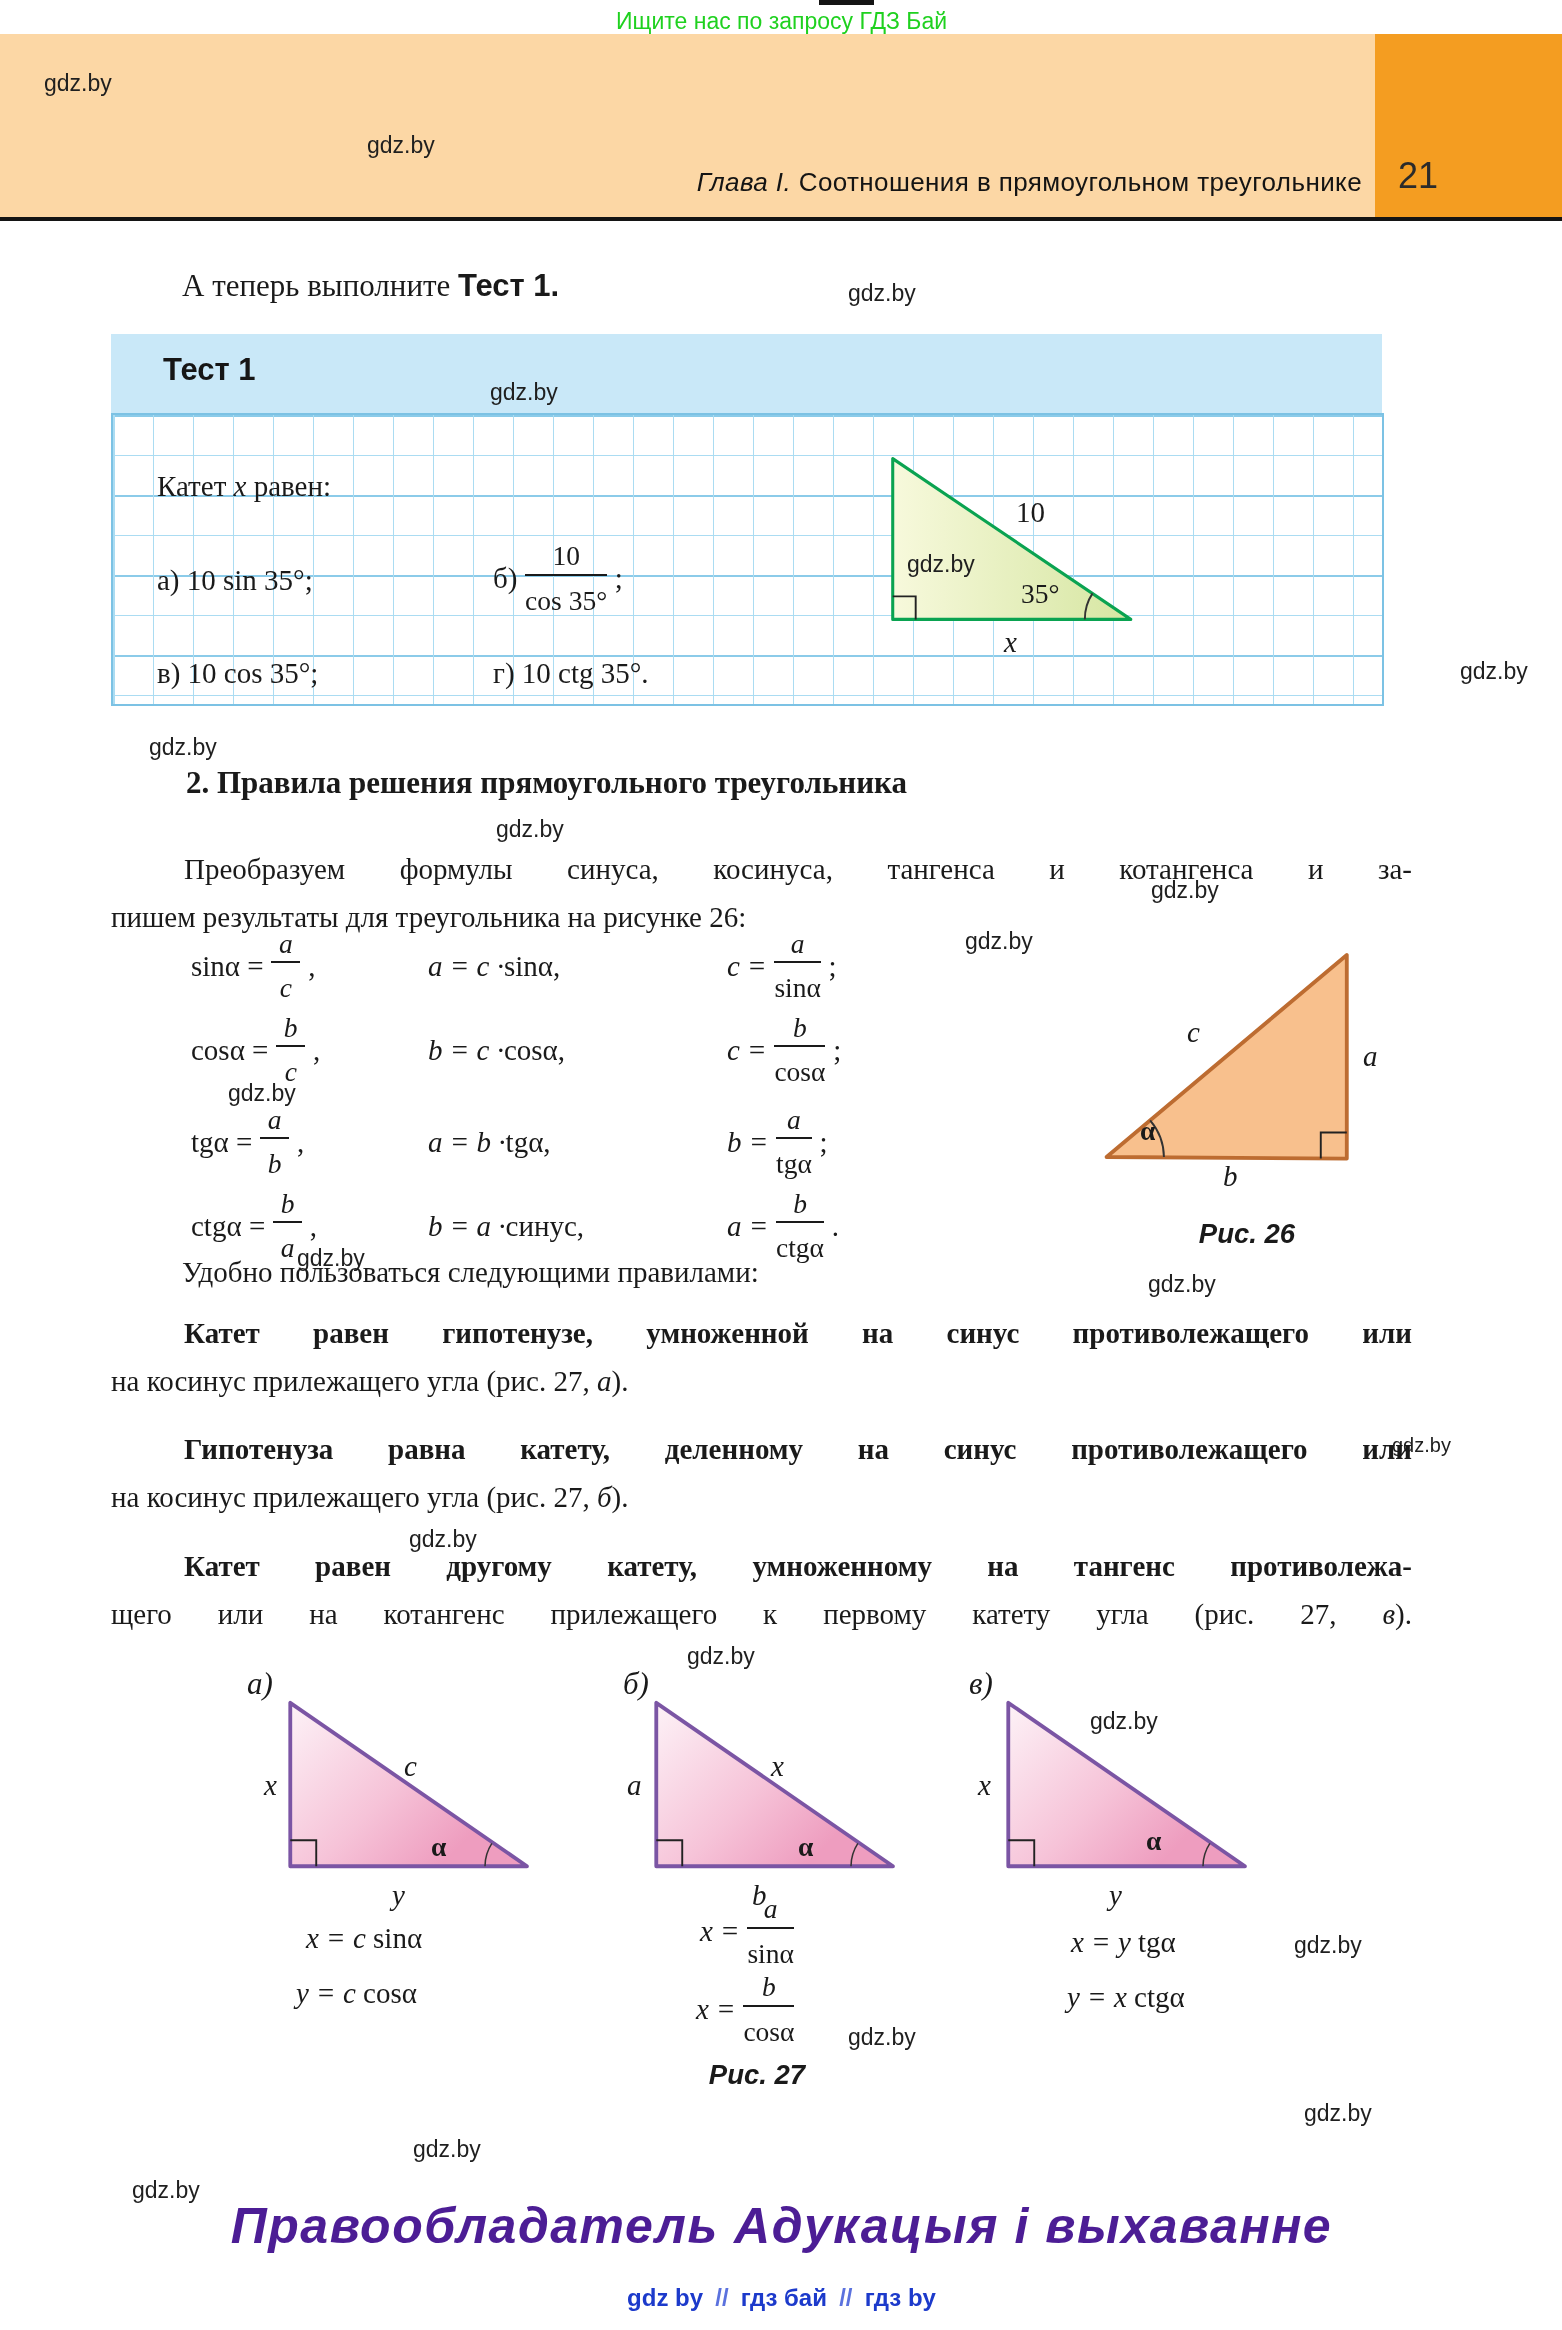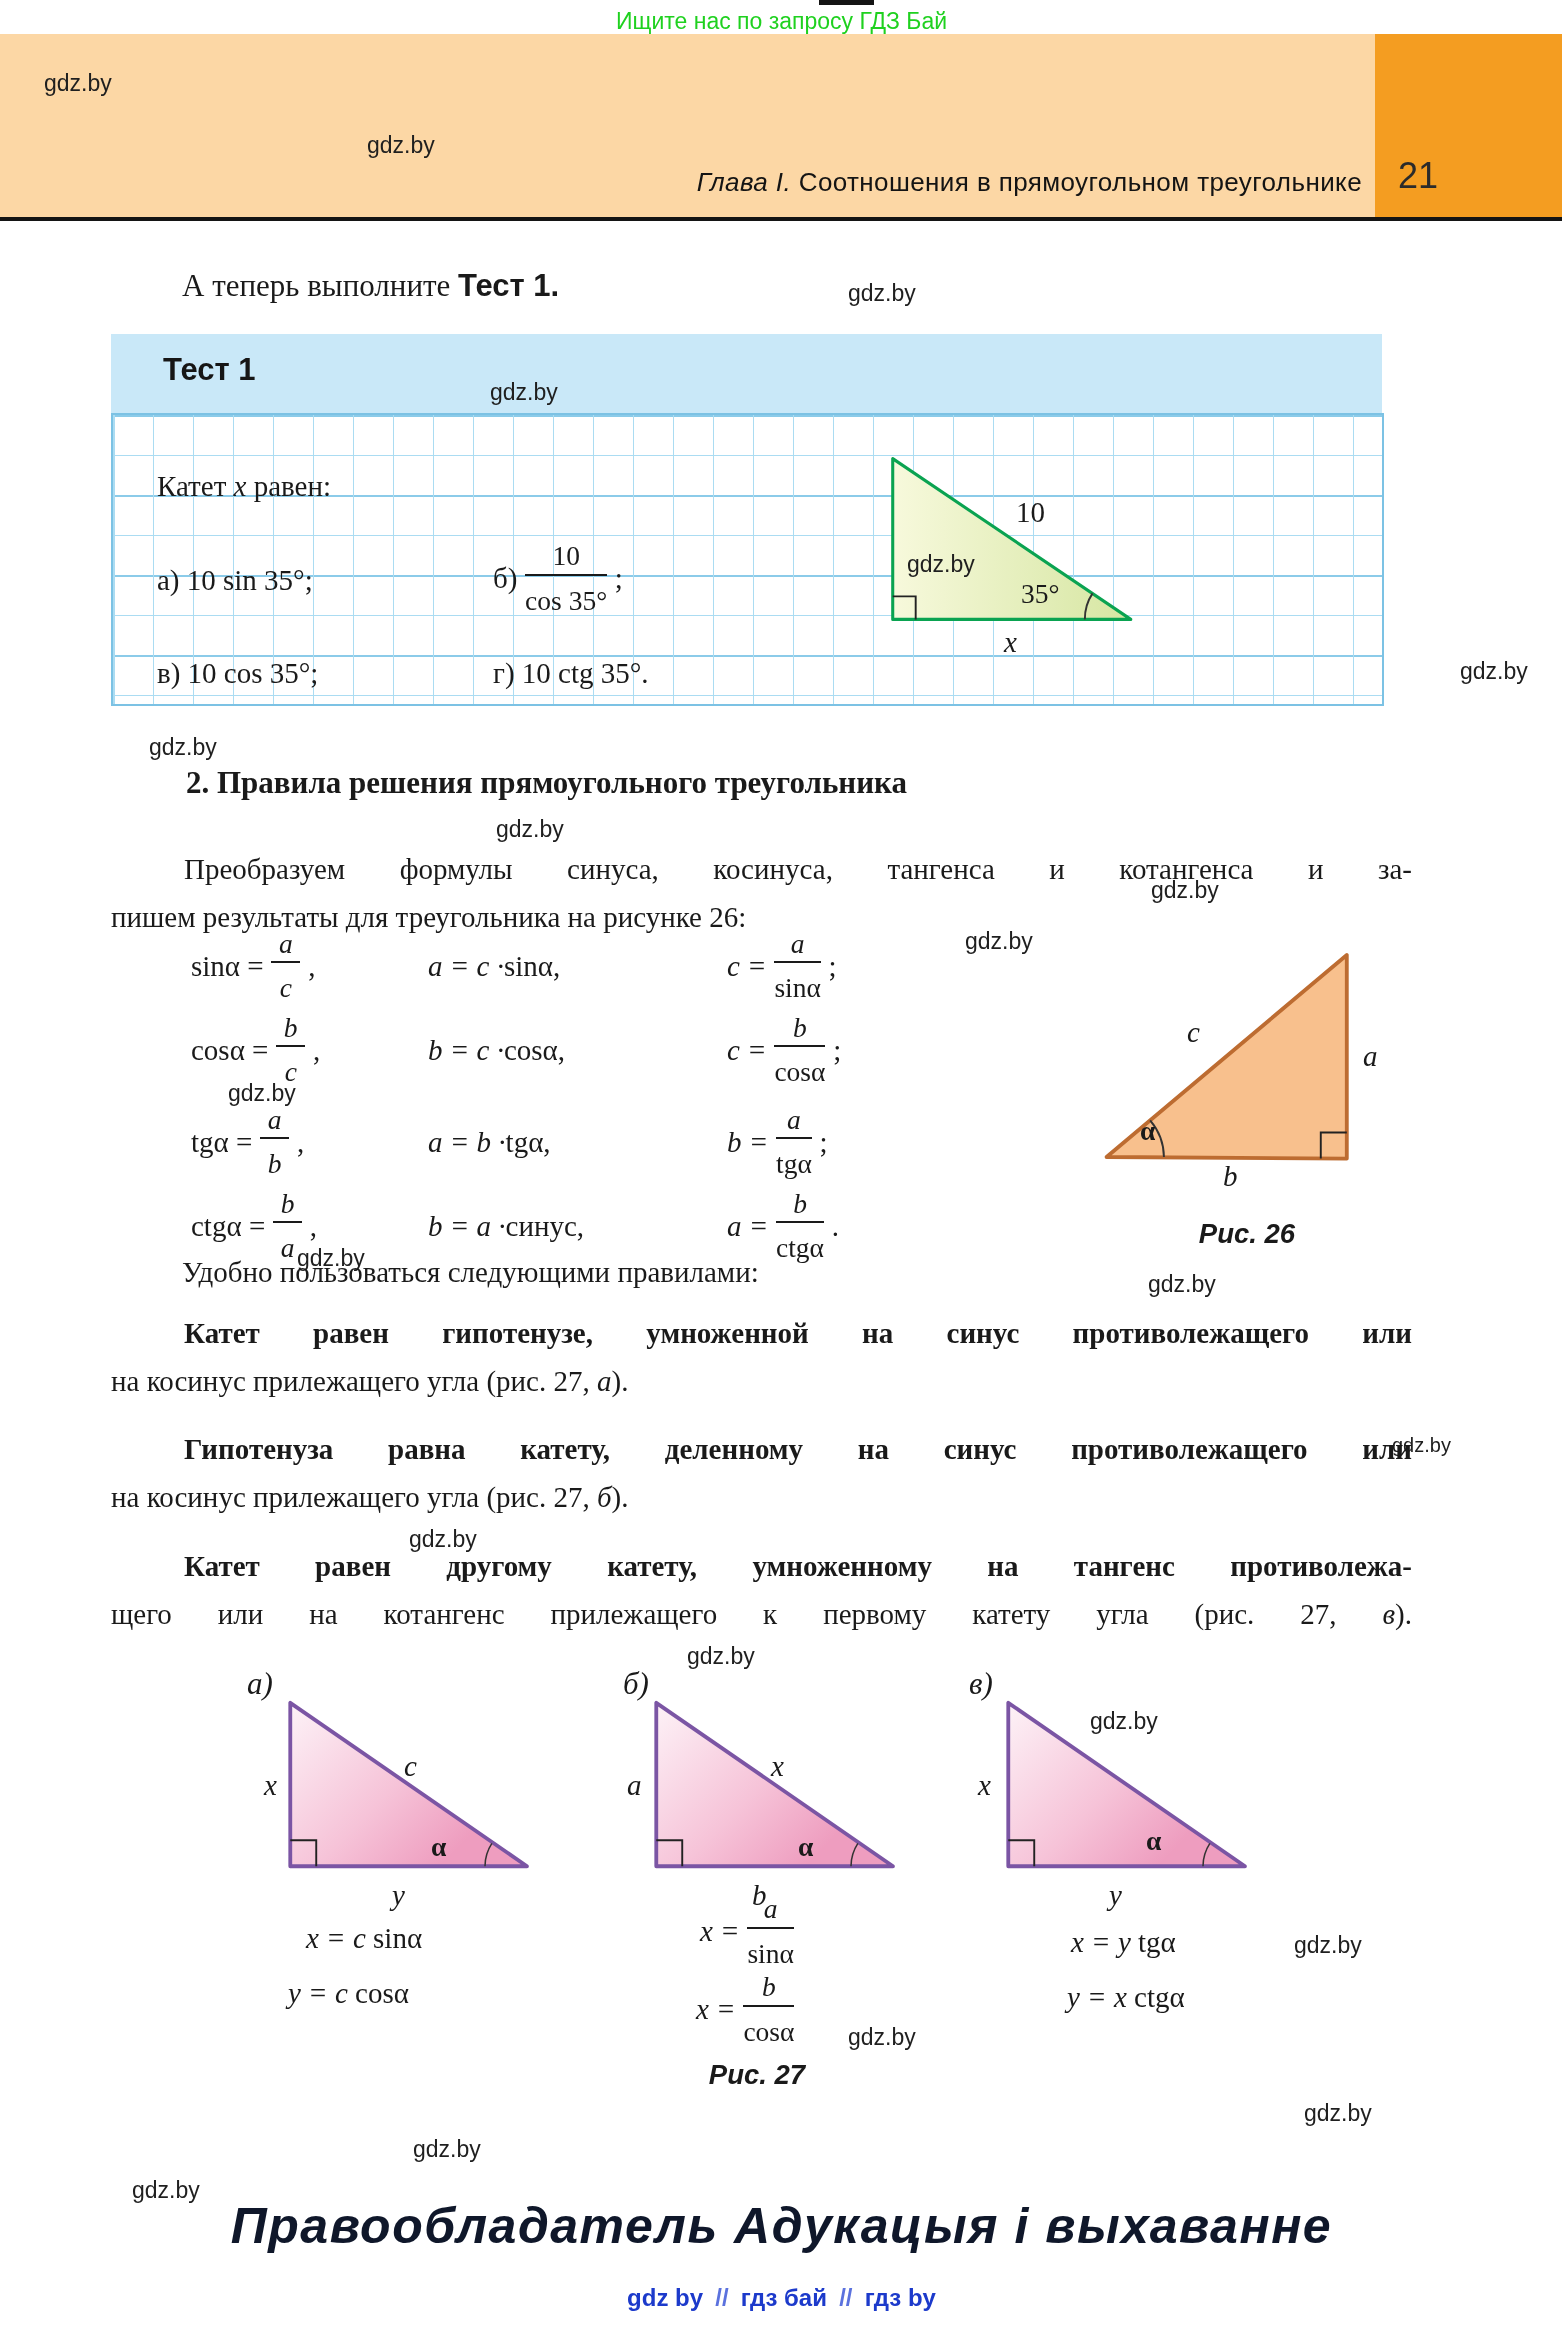--- a/index.html
+++ b/index.html
@@ -68,21 +68,21 @@
   .f-col.c3{left:727px;}
   .f-col .frac{font-size:27.5px;}
   .lead{position:absolute;left:182px;top:1256px;font-size:29px;}
   
   .pform{position:absolute;font-size:29px;}
   .pfrac{position:absolute;display:flex;align-items:center;font-size:29px;}
   .pfrac .frac{font-size:27.5px;}
   
   .copyright{position:absolute;left:0;top:2197px;width:1563px;text-align:center;
              font-family:"Liberation Sans",sans-serif;font-style:italic;font-weight:bold;
-             font-size:50px;color:#0f172a;letter-spacing:1.5px;}
+             font-size:50px;color:#4c1d95;letter-spacing:1.5px;}
   .links{position:absolute;left:0;top:2284px;width:1563px;display:flex;justify-content:center;gap:12.2px;
          font-family:"Liberation Sans",sans-serif;font-weight:bold;font-size:24px;color:#1c3acb;}
   .links .sep{color:#5b72de;}
   svg{position:absolute;overflow:visible;}
 </style>
 </head>
 <body>
 
 <div class="page">
 
@@ -311,21 +311,21 @@
   <span class="figlab alpha" style="left:798px;top:1831px;font-size:27.5px;">α</span>
   <span class="figlab it" style="left:752px;top:1879px;">b</span>
 
   <span class="figlab it" style="left:969px;top:1666px;font-size:31px;">в)</span>
   <span class="figlab it" style="left:978px;top:1769px;">x</span>
   <span class="figlab alpha" style="left:1146px;top:1825px;font-size:27.5px;">α</span>
   <span class="figlab it" style="left:1109px;top:1879px;">y</span>
   <span class="wm" style="left:1090px;top:1708px;">gdz.by</span>
 
   <div class="pform" style="left:306px;top:1922px;"><span class="it">x = c </span><span class="up">sinα</span></div>
-  <div class="pform" style="left:288px;top:1977px;"><span class="it">y = c </span><span class="up">cosα</span></div>
+  <div class="pform" style="left:296px;top:1977px;"><span class="it">y = c </span><span class="up">cosα</span></div>
 
   <div class="pfrac" style="left:700px;top:1893px;">
     <span class="it">x = </span>
     <span class="frac">
         <span class="num it">a</span>
         <span class="den up">sinα</span>
       </span>
   </div>
   <div class="pfrac" style="left:696px;top:1971px;">
     <span class="it">x = </span>

